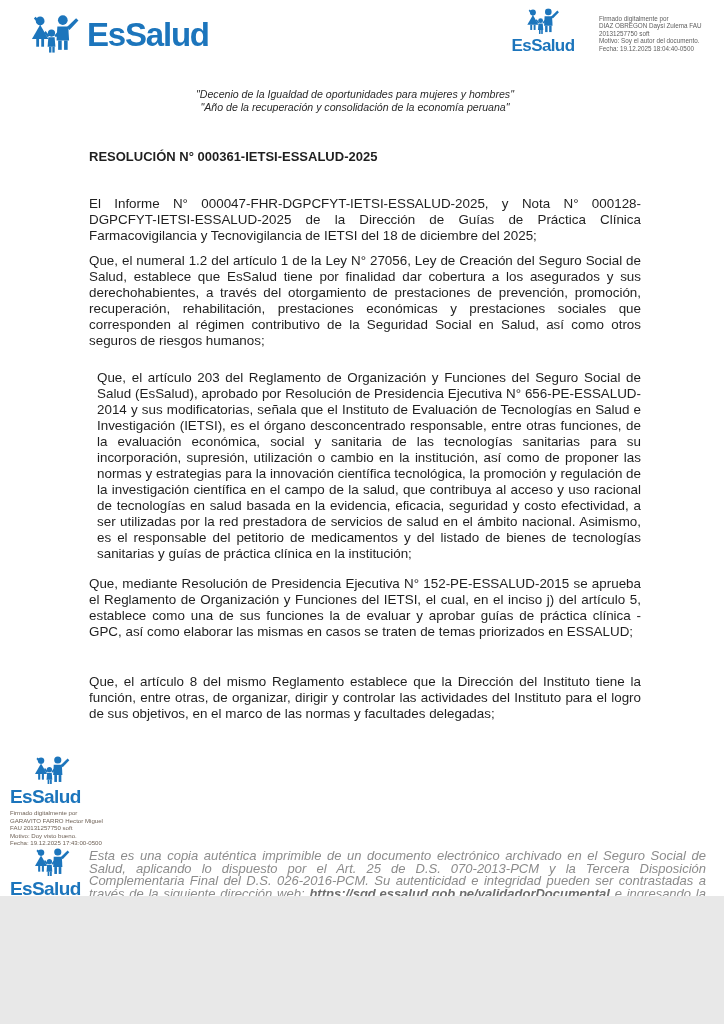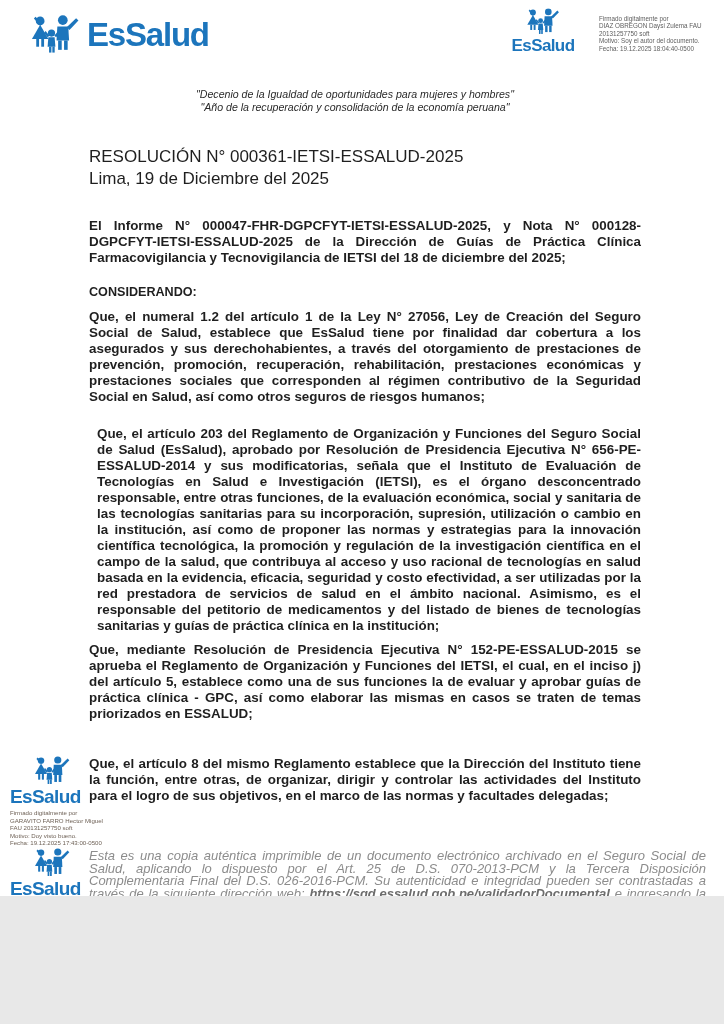--- a/index.html
+++ b/index.html
@@ -26,29 +26,29 @@
   .sig-tr { position:absolute; left:599px; top:15px; font-size:6.3px; line-height:7.4px; }
 
   
   .quotes {
     position:absolute; left:0; top:88px; width:710px; text-align:center;
     font-style:italic; font-size:10.6px; line-height:12.5px; color:#2a2a2a;
   }
 
   
   .main { position:absolute; left:89px; top:146px; width:552px; font-size:13.4px; line-height:16px; }
-  .title { font-weight:normal; font-size:17px; line-height:22px; }
+  .title { font-weight:bold; font-size:13px; line-height:22px; }
   .label { font-weight:bold; }
   .lbl-vistos { margin-top:25px; font-size:13.6px; }
   .lbl-cons { margin-top:18px; font-size:12.6px; }
-  .para { margin:0; text-align:justify;font-weight:bold; }
+  .para { margin:0; text-align:justify; }
   .p-vistos { margin-top:28px; }
   .p-c1 { margin-top:9px; }
   .p-c2 { margin-top:21px;margin-left:8px; }
-  .p-c3 { margin-top:8px; }
+  .p-c3 { margin-top:14px; }
   .p-c4 { margin-top:34px; }
 
   
   .stamp-left { width:92px; align-items:flex-start; padding-left:6px; }
   .stamp-left svg { align-self:center; margin-left:-8px; }
   .stamp-left .wordmark { font-size:19px; align-self:flex-start; }
   .stamp-l1 { left:4px; top:756px; }
   .stamp-l2 { left:4px; top:848px; }
   .stamp-left .sig-lines { font-size:6.1px; line-height:7.5px; color:#6f6257; margin-top:1px; }
 
@@ -120,23 +120,21 @@
     <div>Fecha: 19.12.2025 18:04:40-0500</div>
   </div>
 
   <div class="quotes">
     <div>"Decenio de la Igualdad de oportunidades para mujeres y hombres"</div>
     <div>"Año de la recuperación y consolidación de la economía peruana"</div>
   </div>
 
   <div class="main">
     <div class="title">RESOLUCIÓN N° 000361-IETSI-ESSALUD-2025</div>
-    <div class="title">Lima, 19 de Diciembre del 2025</div>
     <p class="para p-vistos">El Informe N° 000047-FHR-DGPCFYT-IETSI-ESSALUD-2025, y Nota N° 000128-DGPCFYT-IETSI-ESSALUD-2025 de la Dirección de Guías de Práctica Clínica Farmacovigilancia y Tecnovigilancia de IETSI del 18 de diciembre del 2025;</p>
-    <div class="label lbl-cons">CONSIDERANDO:</div>
     <p class="para p-c1">Que, el numeral 1.2 del artículo 1 de la Ley N° 27056, Ley de Creación del Seguro Social de Salud, establece que EsSalud tiene por finalidad dar cobertura a los asegurados y sus derechohabientes, a través del otorgamiento de prestaciones de prevención, promoción, recuperación, rehabilitación, prestaciones económicas y prestaciones sociales que corresponden al régimen contributivo de la Seguridad Social en Salud, así como otros seguros de riesgos humanos;</p>
     <p class="para p-c2">Que, el artículo 203 del Reglamento de Organización y Funciones del Seguro Social de Salud (EsSalud), aprobado por Resolución de Presidencia Ejecutiva N° 656-PE-ESSALUD-2014 y sus modificatorias, señala que el Instituto de Evaluación de Tecnologías en Salud e Investigación (IETSI), es el órgano desconcentrado responsable, entre otras funciones, de la evaluación económica, social y sanitaria de las tecnologías sanitarias para su incorporación, supresión, utilización o cambio en la institución, así como de proponer las normas y estrategias para la innovación científica tecnológica, la promoción y regulación de la investigación científica en el campo de la salud, que contribuya al acceso y uso racional de tecnologías en salud basada en la evidencia, eficacia, seguridad y costo efectividad, a ser utilizadas por la red prestadora de servicios de salud en el ámbito nacional. Asimismo, es el responsable del petitorio de medicamentos y del listado de bienes de tecnologías sanitarias y guías de práctica clínica en la institución;</p>
     <p class="para p-c3">Que, mediante Resolución de Presidencia Ejecutiva N° 152-PE-ESSALUD-2015 se aprueba el Reglamento de Organización y Funciones del IETSI, el cual, en el inciso j) del artículo 5, establece como una de sus funciones la de evaluar y aprobar guías de práctica clínica - GPC, así como elaborar las mismas en casos se traten de temas priorizados en ESSALUD;</p>
     <p class="para p-c4">Que, el artículo 8 del mismo Reglamento establece que la Dirección del Instituto tiene la función, entre otras, de organizar, dirigir y controlar las actividades del Instituto para el logro de sus objetivos, en el marco de las normas y facultades delegadas;</p>
   </div>
 
   <div class="stamp stamp-left stamp-l1">
     <svg class="family" width="38" height="30" viewBox="0 0 64 52">
         <use href="#family-icon"></use>
       </svg>

